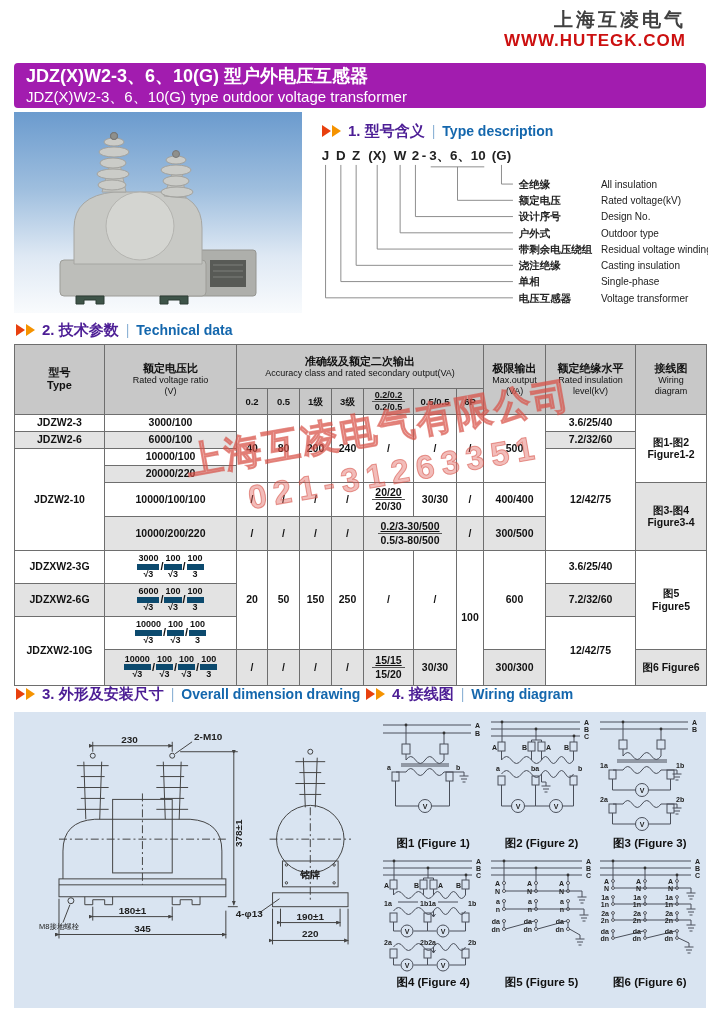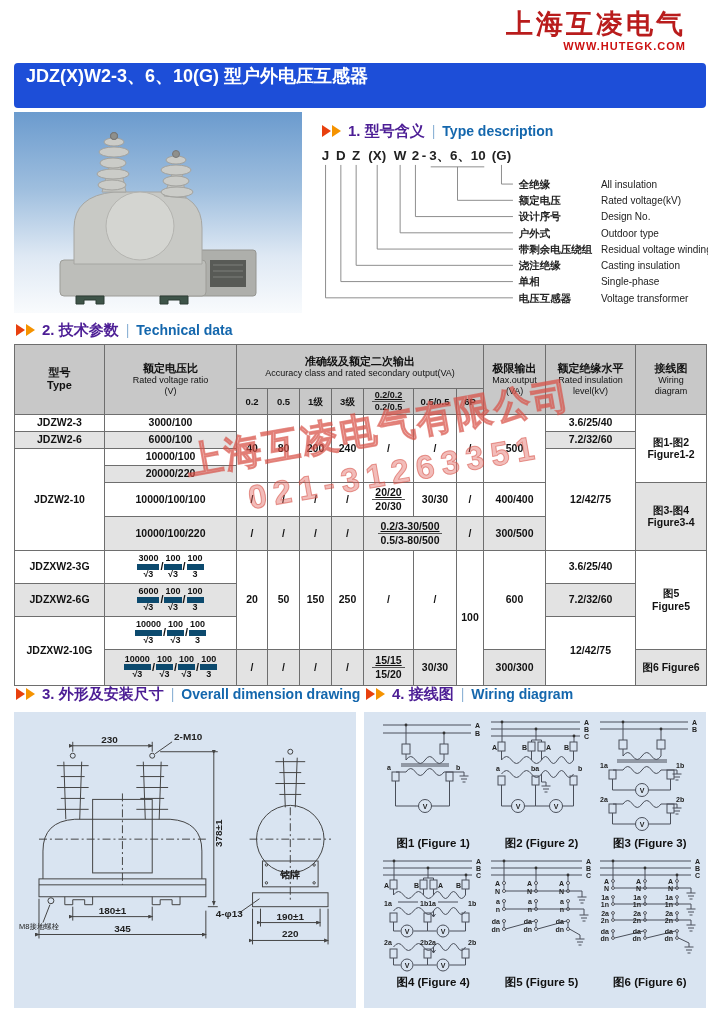--- a/index.html
+++ b/index.html
@@ -1,24 +1,24 @@
 <!DOCTYPE html>
 <html><head>
 <meta charset="utf-8">
 <style>
   html,body{margin:0;padding:0;}
   body{width:720px;height:1012px;position:relative;background:#fff;
        font-family:"Liberation Sans",sans-serif;color:#1a1a1a;overflow:hidden;}
   .abs{position:absolute;}
   
   .brand{right:34px;top:10px;text-align:right;}
-  .brand .cn{font-size:27px;font-weight:bold;color:#b91c1c;letter-spacing:3px;line-height:1.1;}
-  .brand .site{font-size:11px;font-weight:bold;color:#cc1010;letter-spacing:1px;}
+  .brand .cn{font-size:19px;font-weight:bold;color:#404040;letter-spacing:3px;line-height:1.1;}
+  .brand .site{font-size:17px;font-weight:bold;color:#cc1010;letter-spacing:1px;}
   
-  .titlebar{left:14px;top:63px;width:692px;height:45px;background:#1d4ed8;border-radius:4px;
+  .titlebar{left:14px;top:63px;width:692px;height:45px;background:#a21caf;border-radius:4px;
             color:#fff;padding:2px 0 0 12px;box-sizing:border-box;}
   .titlebar .cn{font-size:18px;font-weight:bold;line-height:1.25;}
   .titlebar .en{font-size:15px;line-height:1.2;}
   
   .sechead{display:flex;align-items:center;height:20px;}
   .tri{width:0;height:0;border-top:6px solid transparent;border-bottom:6px solid transparent;display:inline-block;}
   .tri1{border-left:9px solid #e8400e;margin-right:1px;}
   .tri2{border-left:9px solid #f59300;margin-right:7px;}
   .sh-cn{color:#4c1d95;font-weight:bold;font-size:15px;}
   .sh-div{color:#8fb4d6;margin:0 7px;font-size:14px;}
@@ -44,40 +44,41 @@
   .frac .fn{display:block;border-bottom:6px solid #0c4a6e;padding:0 1px;}
   .frac .fd{display:block;}
   .fsl{display:inline-block;margin:0 1px;font-size:11px;vertical-align:middle;}
   
   .wm{left:182px;top:438px;transform:rotate(-10deg);transform-origin:0 0;z-index:6;pointer-events:none;
       color:rgba(224,96,87,0.42);-webkit-text-stroke:1px rgba(213,75,63,0.55);font-weight:bold;}
   .wm .l1{font-size:37px;letter-spacing:2px;white-space:nowrap;}
   .wm .l2{font-size:33px;letter-spacing:7px;margin:2px 0 0 55px;white-space:nowrap;}
   
   .panel{background:#d9e4f1;}
-  .panel3{left:14px;top:712px;width:342px;height:296px;}
+  .panel3{left:14px;top:712px;width:342px;height:296px;padding-left:20px;}
   .panel4{left:364px;top:712px;width:342px;height:296px;}
   .figs{display:grid;grid-template-columns:repeat(3,1fr);padding:4px 2px 0 15px;row-gap:4px;}
   .fig{display:flex;flex-direction:column;align-items:center;}
   .figcap{font-size:11.5px;font-weight:bold;color:#111;margin-top:0px;white-space:nowrap;}
   .wd{stroke:#4a4f5a;fill:none;stroke-width:1;}
   .wdt{font-size:7px;font-weight:bold;fill:#222;}
   .dim{stroke:#444;fill:none;stroke-width:1;}
   .dimt{font-size:10px;font-weight:bold;fill:#222;}
 </style>
 </head>
 <body>
 
 <div class="abs brand">
   <div class="cn">上海互凌电气</div>
   <div class="site">WWW.HUTEGK.COM</div>
 </div>
 
 <div class="abs titlebar">
   <div class="cn">JDZ(X)W2-3、6、10(G) 型户外电压互感器</div>
+  <div class="en">JDZ(X)W2-3、6、10(G) type outdoor voltage transformer</div>
 </div>
 
 <div class="abs photo">
   <svg width="288" height="201" viewBox="0 0 288 201">
     <rect x="168" y="138" width="74" height="46" rx="3" fill="#aeafab" stroke="#94948f"></rect>
     <rect x="196" y="148" width="36" height="27" fill="#585a56"></rect>
     <line x1="199" y1="153" x2="229" y2="153" stroke="#7d7f7a"></line>
     <line x1="199" y1="159" x2="229" y2="159" stroke="#7d7f7a"></line>
     <line x1="199" y1="165" x2="229" y2="165" stroke="#7d7f7a"></line>
     <rect x="46" y="148" width="146" height="36" rx="4" fill="#bdbeba" stroke="#9d9d98"></rect>
@@ -263,21 +264,21 @@
             <span class="s1">20/20</span>
             <span class="s2">20/30</span>
           </div>
         </td>
     <td>30/30</td>
     <td>/</td>
     <td>400/400</td>
     <td class="sh" rowspan="2"><span>图3-图4</span><br><span>Figure3-4</span></td>
   </tr>
   <tr style="height:34px">
-    <td class="sh">10000/100/220</td>
+    <td class="sh">10000/200/220</td>
     <td class="sh">/</td>
     <td class="sh">/</td>
     <td class="sh">/</td>
     <td class="sh">/</td>
     <td class="sh" colspan="2">
           <div class="stack">
             <span class="s1">0.2/3-30/500</span>
             <span class="s2">0.5/3-80/500</span>
           </div>
         </td>

